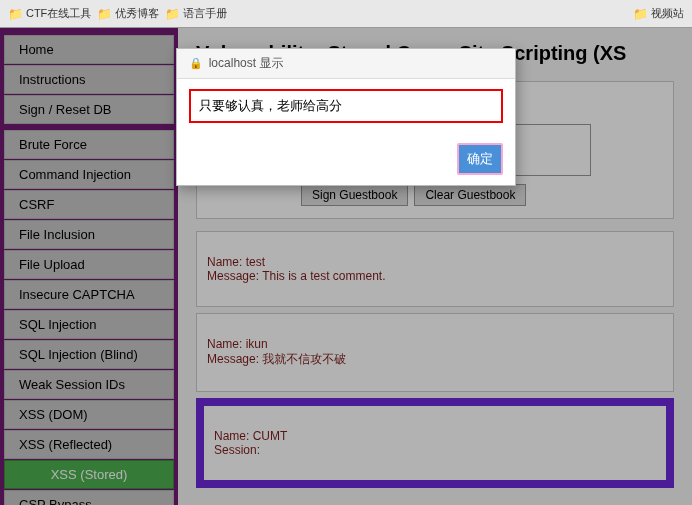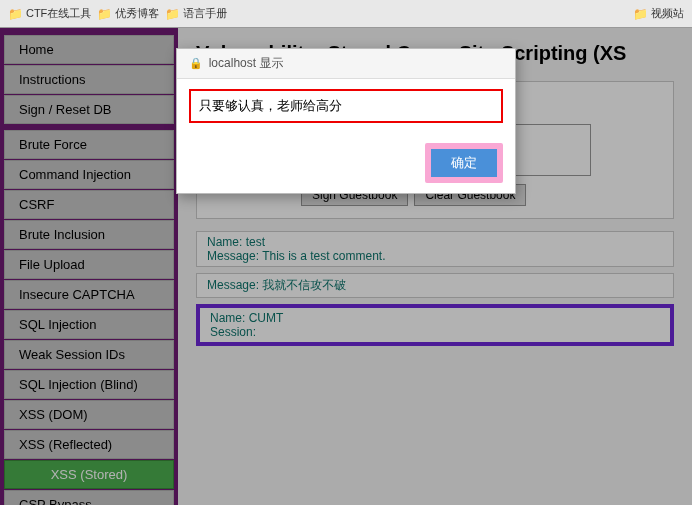--- a/index.html
+++ b/index.html
@@ -120,27 +120,27 @@
       font-size: 12px;
       background: #e0e0e0;
       border: 1px solid #999;
       cursor: pointer;
     }
 
     
     .comment-entry {
       background: #fff;
       border: 1px solid #ccc;
-      padding: 3px 10px;
+      padding: 23px 10px;
       margin-bottom: 6px;
       font-size: 12px;
-      color: #0f766e;
+      color: #7f1d1d;
     }
     .comment-entry.highlighted {
-      border: 4px solid #6d28d9;
+      border: 8px solid #6d28d9;
     }
 
     
     .dialog-overlay {
       position: absolute;
       top: 0; left: 0; right: 0; bottom: 0;
       background: rgba(0,0,0,0.3);
       z-index: 100;
       display: flex;
       align-items: flex-start;
@@ -179,22 +179,22 @@
       min-height: 30px;
     }
     .dialog-footer {
       display: flex;
       justify-content: flex-end;
       padding: 0 12px 10px 12px;
     }
     .btn-confirm {
       background: #4a90d9;
       color: #fff;
-      border: 6px solid #f9a8d4;
-      padding: 5px 20px;
+      border: 2px solid #f9a8d4;
+      padding: 5px 8px;
       font-size: 13px;
       cursor: pointer;
       border-radius: 2px;
     }
   </style>
 </head>
 <body>
 
 <div class="browser-bar">
   <span class="bookmark-item">
@@ -231,36 +231,36 @@
     <div class="sidebar-item separator">
       <span>Brute Force</span>
     </div>
     <div class="sidebar-item">
       <span>Command Injection</span>
     </div>
     <div class="sidebar-item">
       <span>CSRF</span>
     </div>
     <div class="sidebar-item">
-      <span>Brute Inclusion</span>
+      <span>File Inclusion</span>
     </div>
     <div class="sidebar-item">
       <span>File Upload</span>
     </div>
     <div class="sidebar-item">
       <span>Insecure CAPTCHA</span>
     </div>
     <div class="sidebar-item">
       <span>SQL Injection</span>
     </div>
     <div class="sidebar-item">
+      <span>SQL Injection (Blind)</span>
+    </div>
+    <div class="sidebar-item">
       <span>Weak Session IDs</span>
-    </div>
-    <div class="sidebar-item">
-      <span>SQL Injection (Blind)</span>
     </div>
     <div class="sidebar-item">
       <span>XSS (DOM)</span>
     </div>
     <div class="sidebar-item">
       <span>XSS (Reflected)</span>
     </div>
     <div class="sidebar-item active">
       <span>XSS (Stored)</span>
     </div>
@@ -285,20 +285,21 @@
         <button class="btn">Sign Guestbook</button>
         <button class="btn">Clear Guestbook</button>
       </div>
     </div>
 
     <div class="comment-entry">
       <div>Name: test</div>
       <div>Message: This is a test comment.</div>
     </div>
     <div class="comment-entry">
+      <div>Name: ikun</div>
       <div>Message: 我就不信攻不破</div>
     </div>
     <div class="comment-entry highlighted">
       <div>Name: CUMT</div>
       <div>Session:</div>
     </div>
   </div>
 
   <div class="dialog-overlay">
     <div class="dialog-box">

